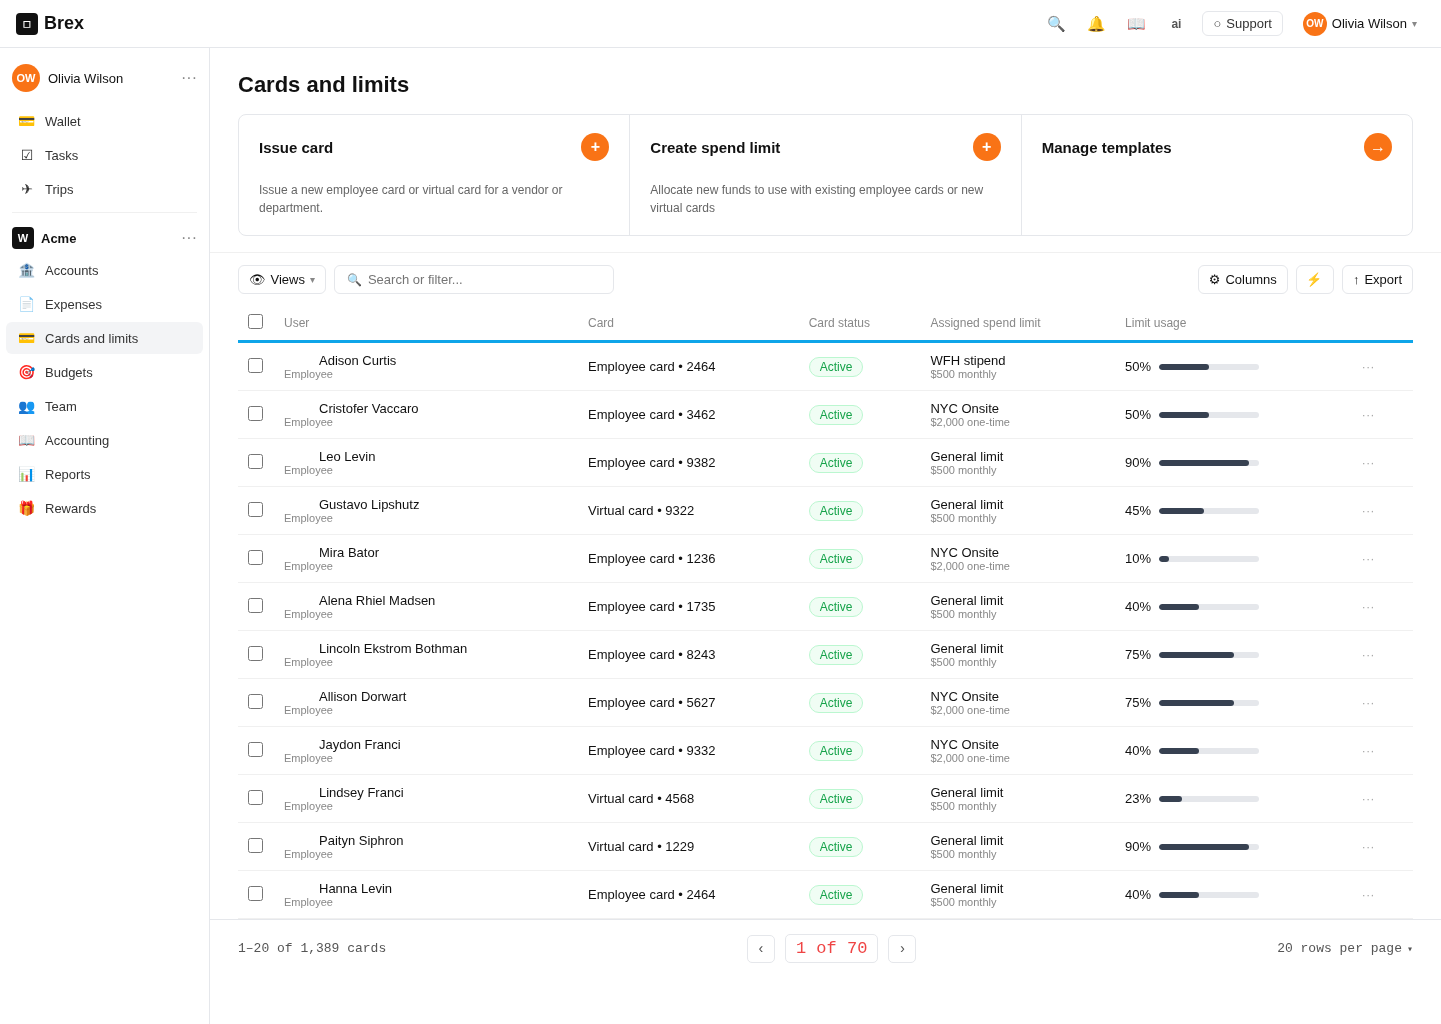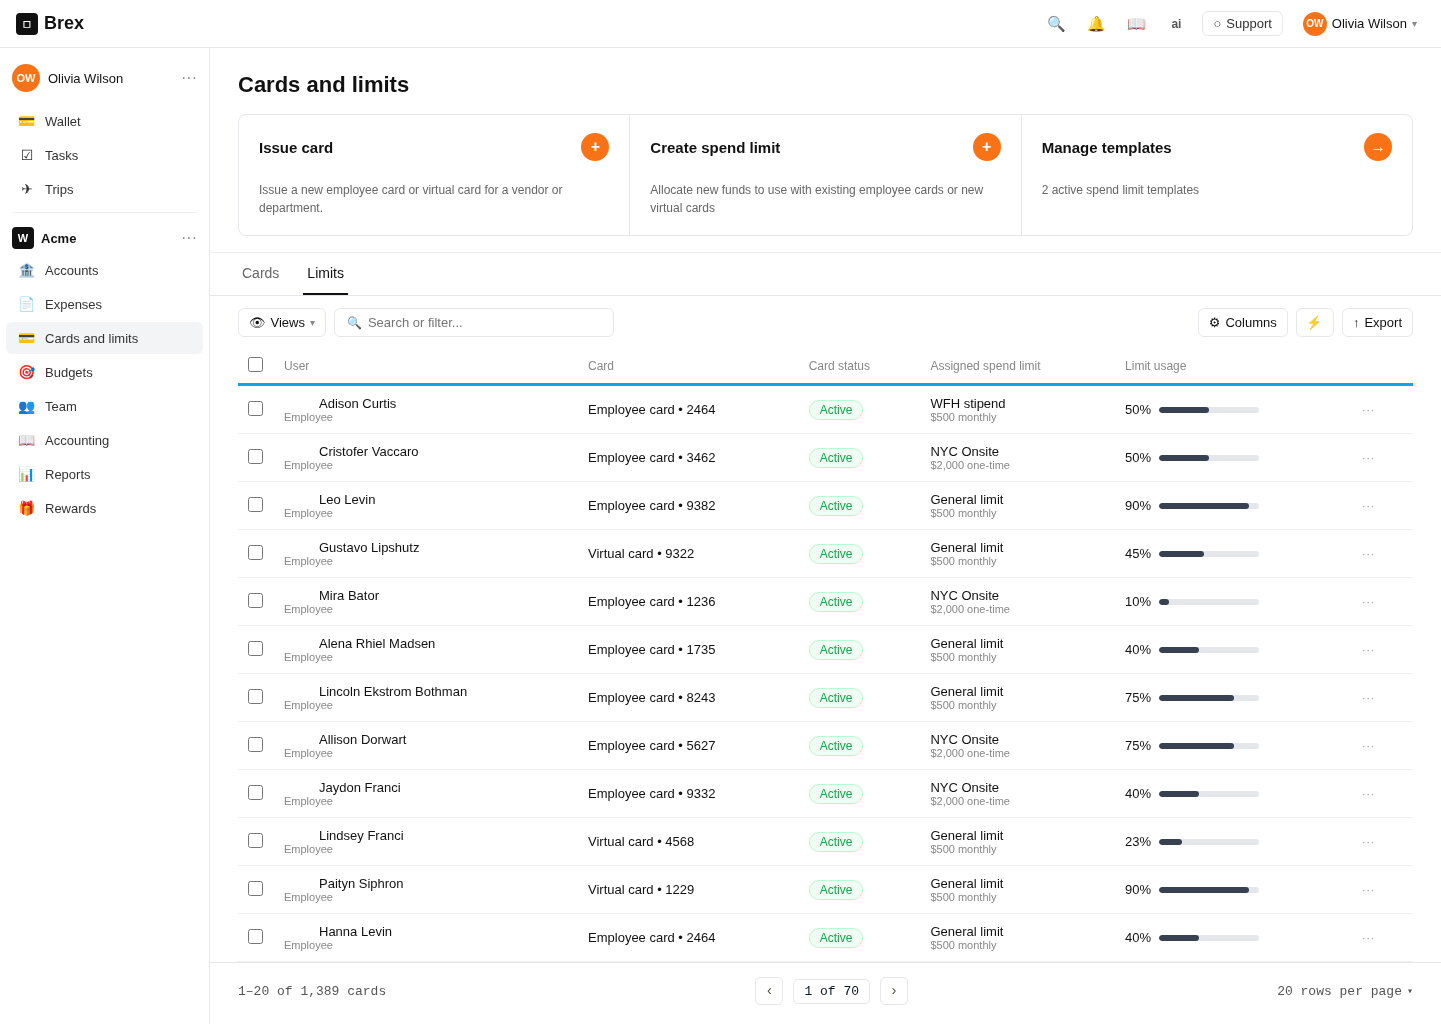--- a/index.html
+++ b/index.html
@@ -81,21 +81,21 @@
     .usage-pct { font-size: 13px; min-width: 34px; }
     .progress-bar { height: 6px; border-radius: 3px; background: #e5e7eb; width: 100px; overflow: hidden; }
     .progress-fill { height: 100%; border-radius: 3px; background: #374151; }
     .row-menu { color: #aaa; cursor: pointer; padding: 4px 6px; border-radius: 4px; }
 
     
     .pagination { display: flex; align-items: center; justify-content: space-between; padding: 14px 28px; border-top: 1px solid #e5e7eb; flex-shrink: 0; font-family: Liberation Mono, monospace; }
     .pagination-info { font-size: 13px; color: #555; }
     .pagination-controls { display: flex; align-items: center; gap: 10px; }
     .pag-btn { width: 28px; height: 28px; display: flex; align-items: center; justify-content: center; border: 1px solid #e5e7eb; border-radius: 5px; cursor: pointer; font-size: 14px; color: #555; }
-    .pag-page { font-size: 13px; color: #0f172a; border: 1px solid #e5e7eb; border-radius: 5px; padding: 4px 10px; }
+    .pag-page { font-size: 17px; color: #ef4444; border: 1px solid #e5e7eb; border-radius: 5px; padding: 4px 10px; }
     .rows-per-page { display: flex; align-items: center; gap: 5px; font-size: 13px; color: #555; cursor: pointer; }
   </style>
 </head>
 <body>
 
 <div class="topnav">
   <div class="topnav-left">
     <div class="brand">
       <div class="brand-icon">
         <span>◻</span>
@@ -209,29 +209,24 @@
             <span>Create spend limit</span>
             <div class="card-action-btn btn-orange">+</div>
           </div>
           <div class="card-action-desc">Allocate new funds to use with existing employee cards or new virtual cards</div>
         </div>
         <div class="card-action">
           <div class="card-action-title">
             <span>Manage templates</span>
             <div class="card-action-btn btn-arrow">→</div>
           </div>
-          <div class="card-action-desc">2 active spend limit templates</div>
-        </div>
-      </div>
-    </div>
-
-    <div class="tabs">
-      <div class="tab">Cards</div>
-      <div class="tab active">Limits</div>
-    </div>
+        </div>
+      </div>
+    </div>
+
 
     <div class="toolbar">
       <div class="toolbar-left">
         <div class="views-btn">
           <span>👁</span>
           <span>Views</span>
           <span style="font-size:10px;color:#888;">▾</span>
         </div>
         <div class="search-box">
           <span style="color:#aaa;font-size:12px;">🔍</span>

